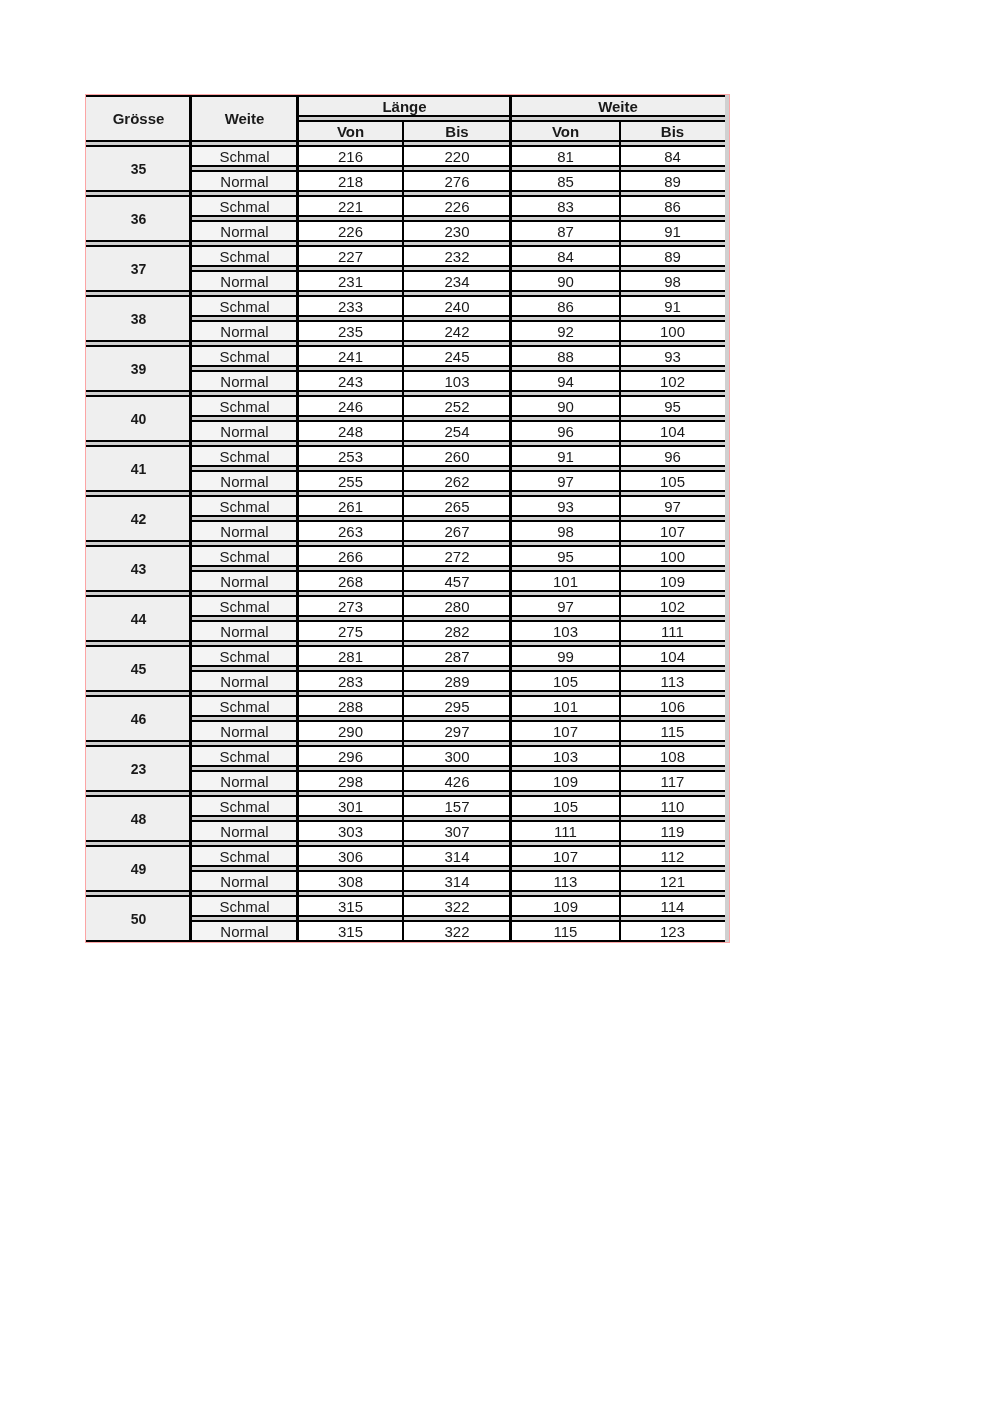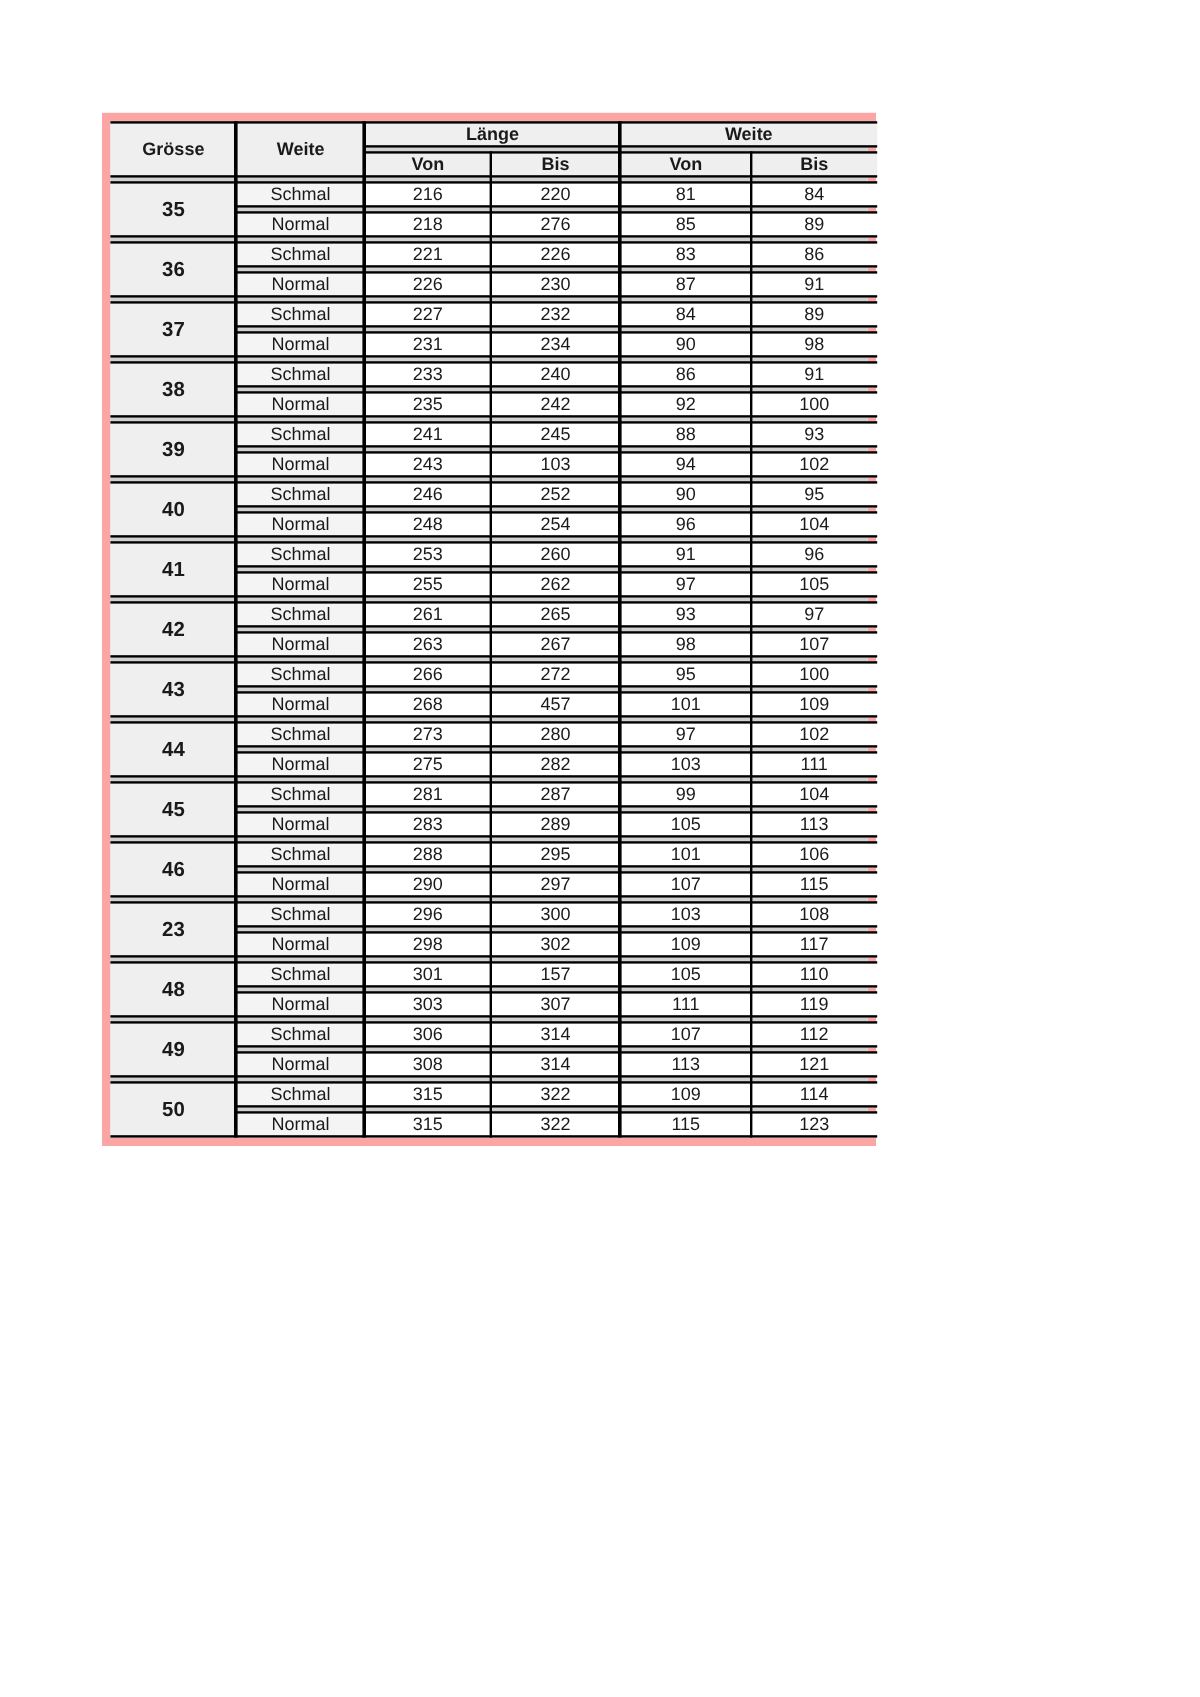--- a/index.html
+++ b/index.html
@@ -11,21 +11,21 @@
   .page {
     position: relative;
     width: 1000px; height: 1414px;
     background: #ffffff;
     overflow: hidden;
   }
   .size-table {
     position: absolute;
     left: 85px; top: 94px;
     width: 645px;
-    border: 7px solid #fca5a5;
+    border: 1px solid #fca5a5;
     background: #ffffff;
   }
   .grid {
     position: relative;
     display: grid;
     grid-template-columns: 105px 107px 105px 108px 109px 105px;
     grid-auto-rows: 22px;
     row-gap: 3px;
     background: #d0d0d0; 
   }
@@ -38,21 +38,21 @@
     background: #ffffff;
     color: #1a1a1a;
     font-size: 15px;
     line-height: 1;
     overflow: hidden;
     white-space: nowrap;
   }
   .span-2-rows { grid-row: span 2; }
   .span-2-cols { grid-column: span 2; }
   .head  { background: #efefef; font-weight: bold; font-size: 15px; }
-  .size  { background: #efefef; font-weight: bold; font-size: 17px; }
+  .size  { background: #efefef; font-weight: bold; font-size: 14px; }
   .variant { background: #f4f4f4; font-size: 15px; }
   .value { background: #ffffff; font-size: 15px; }
   .vline {
     position: absolute;
     top: 0;
     height: 100%;
     background: #000000;
     z-index: 2;
   }
   .vline.v1 { left: 103px; width: 3px; }
@@ -215,21 +215,21 @@
         <div class="cell value">107</div>
         <div class="cell value">115</div>
         <div class="cell size span-2-rows">23</div>
         <div class="cell variant">Schmal</div>
         <div class="cell value">296</div>
         <div class="cell value">300</div>
         <div class="cell value">103</div>
         <div class="cell value">108</div>
         <div class="cell variant">Normal</div>
         <div class="cell value">298</div>
-        <div class="cell value">302</div>
+        <div class="cell value">426</div>
         <div class="cell value">109</div>
         <div class="cell value">117</div>
         <div class="cell size span-2-rows">48</div>
         <div class="cell variant">Schmal</div>
         <div class="cell value">301</div>
         <div class="cell value">157</div>
         <div class="cell value">105</div>
         <div class="cell value">110</div>
         <div class="cell variant">Normal</div>
         <div class="cell value">303</div>

